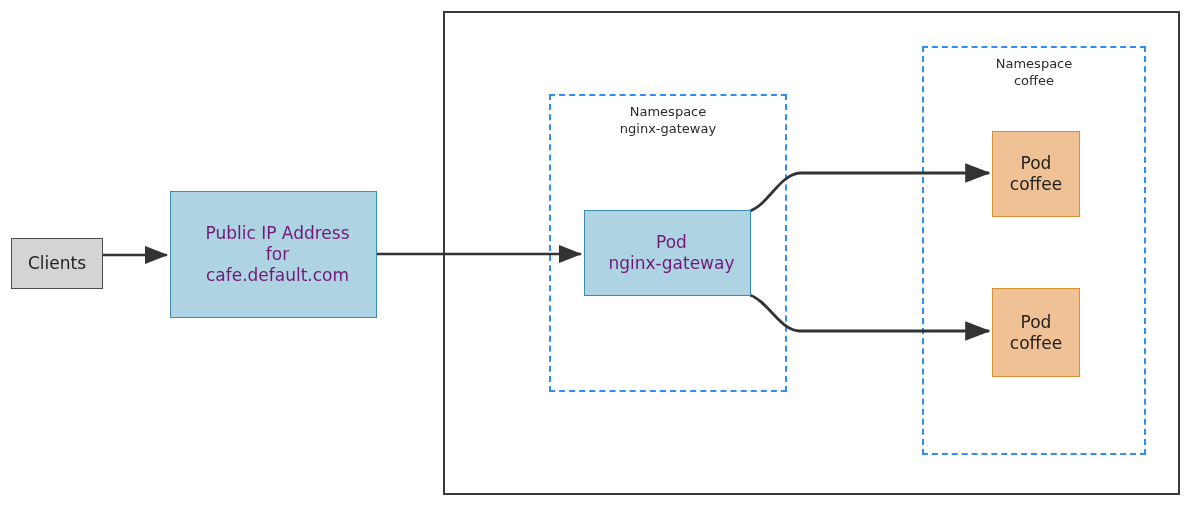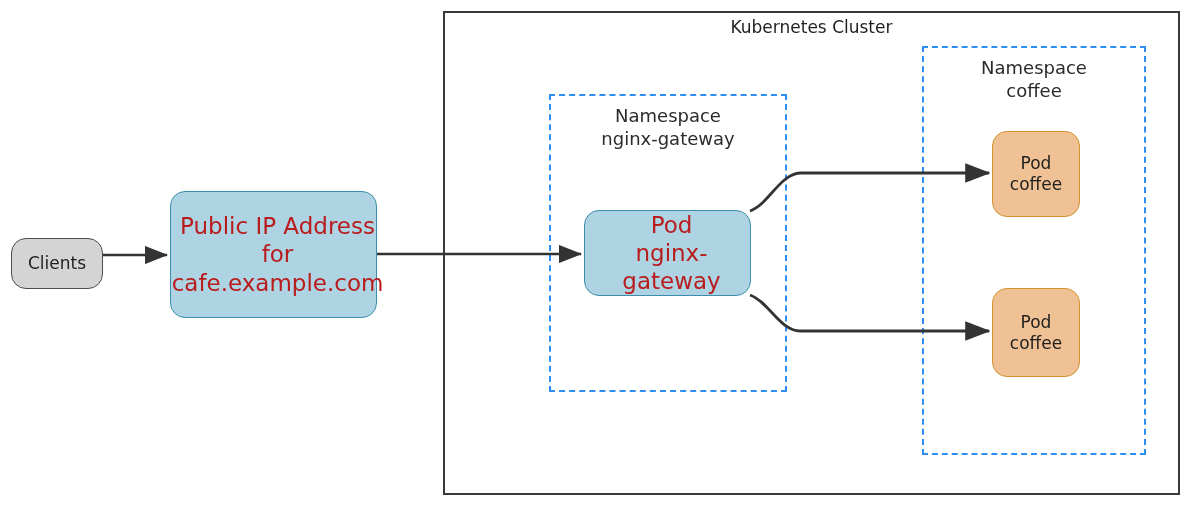--- a/index.html
+++ b/index.html
@@ -20,21 +20,20 @@
   }
   .box {
     position: absolute;
     box-sizing: border-box;
     display: flex;
     align-items: center;
     justify-content: center;
     text-align: center;
     line-height: 1.22;
     white-space: pre-line;
-    border-radius: 15px;
   }
   
   .cluster {
     position: absolute;
     box-sizing: border-box;
     border: 2px solid #3a3a3a;
     background: transparent;
   }
   .cluster-title {
     position: absolute;
@@ -46,38 +45,38 @@
   
   .namespace {
     position: absolute;
     box-sizing: border-box;
     border: 2px dashed #2f8ef4;
     background: transparent;
   }
   .ns-title {
     position: absolute;
     text-align: center;
-    font-size: 18px;
+    font-size: 13px;
     color: #2b2b2b;
     line-height: 1.28;
     white-space: pre-line;
   }
   
   .node-clients {
     background: #d4d4d4;
     border: 1.6px solid #4d4d4d;
     font-size: 17px;
     color: #1f1f1f;
     margin-top: 9px;
   }
   .node-blue {
     background: #aed4e4;
     border: 1.6px solid #3c8dab;
-    font-size: 23px;
-    color: #b91c1c;
+    font-size: 17px;
+    color: #701a75;
     padding-left: 8px;
   }
   .node-orange {
     background: #efc194;
     border: 1.6px solid #d6902f;
     font-size: 17px;
     color: #1f1f1f;
   }
   svg.edges {
     position: absolute;
@@ -88,21 +87,20 @@
     overflow: visible;
     pointer-events: none;
   }
 </style>
 </head>
 <body>
 
 <div id="canvas">
 
   <div class="cluster" style="left:443px; top:11px; width:737px; height:484px;"></div>
-  <div class="cluster-title" style="left:443px; top:17px; width:737px;">Kubernetes Cluster</div>
 
   <div class="namespace" style="left:549px; top:94px; width:238px; height:298px;"></div>
   <div class="ns-title" style="left:549px; top:104px; width:238px;"><span>Namespace</span><br><span>nginx-gateway</span></div>
 
   <div class="namespace" style="left:922px; top:46px; width:224px; height:409px;"></div>
   <div class="ns-title" style="left:922px; top:56px; width:224px;"><span>Namespace</span><br><span>coffee</span></div>
 
   <svg class="edges" viewBox="0 0 1188 507">
     <defs>
       <marker id="arrowhead" markerWidth="9" markerHeight="7" refX="8.5" refY="3.5" orient="auto" markerUnits="strokeWidth">
@@ -117,21 +115,21 @@
     <path d="M 750 211 C 768 205, 780 174, 800 173 L 989 173" fill="none" stroke="#333333" stroke-width="2.8" marker-end="url(#arrowhead)"></path>
 
     <path d="M 750 295 C 768 301, 780 331, 800 331 L 989 331" fill="none" stroke="#333333" stroke-width="2.8" marker-end="url(#arrowhead)"></path>
   </svg>
 
   <div class="box node-clients" style="left:11px; top:229px; width:92px; height:51px;">
     <span>Clients</span>
   </div>
 
   <div class="box node-blue" style="left:170px; top:191px; width:207px; height:127px;">
-    <span><span>Public IP Address</span><br><span>for</span><br><span>cafe.example.com</span></span>
+    <span><span>Public IP Address</span><br><span>for</span><br><span>cafe.default.com</span></span>
   </div>
 
   <div class="box node-blue" style="left:584px; top:210px; width:167px; height:86px;">
     <span><span>Pod</span><br><span>nginx-gateway</span></span>
   </div>
 
   <div class="box node-orange" style="left:992px; top:131px; width:88px; height:86px;">
     <span><span>Pod</span><br><span>coffee</span></span>
   </div>
 

